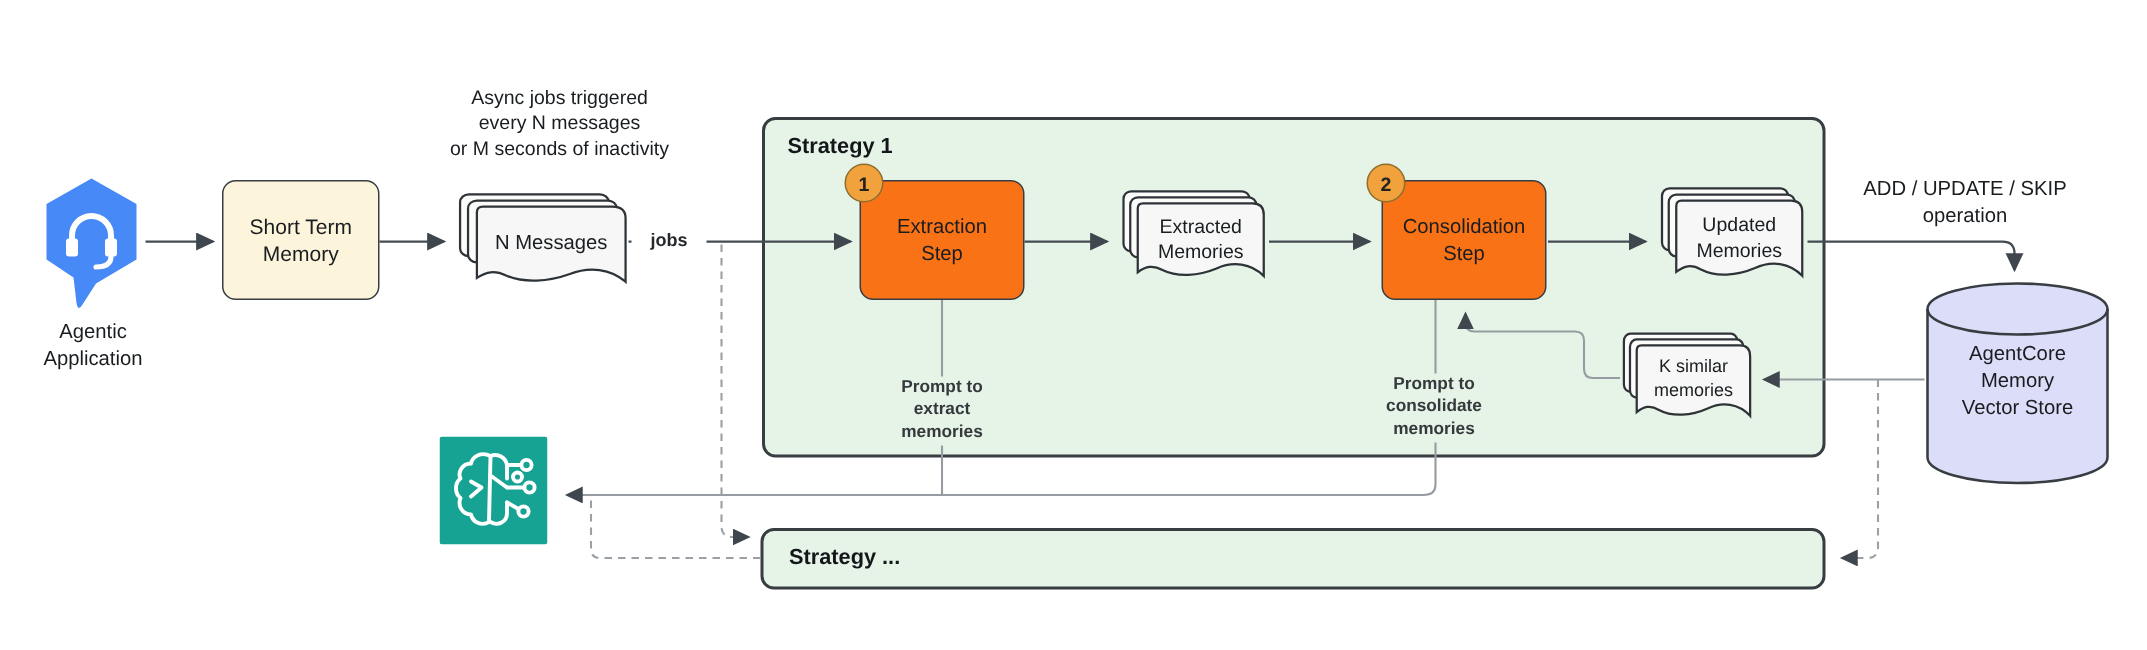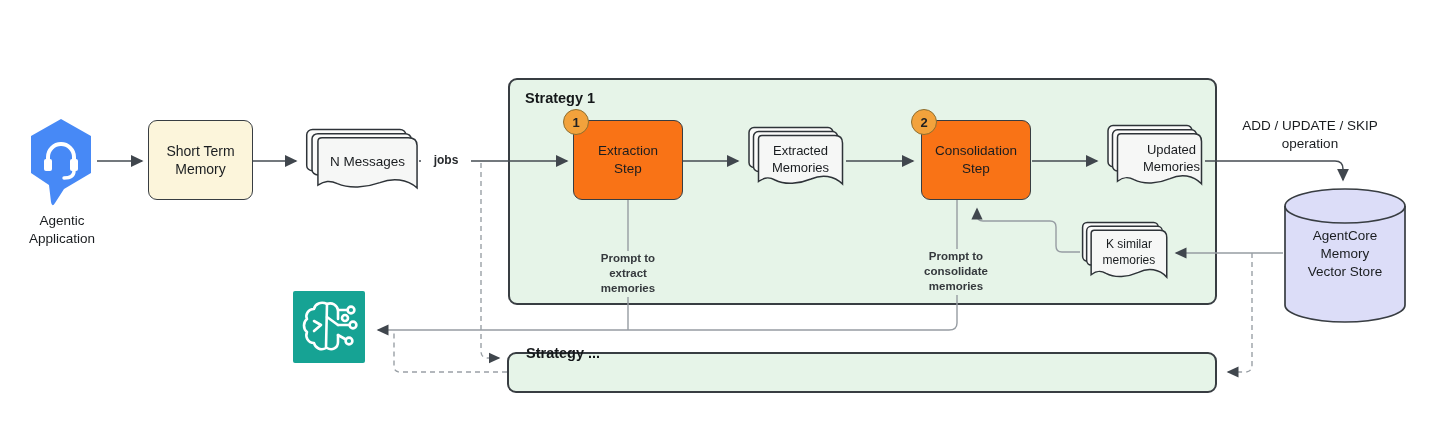--- a/index.html
+++ b/index.html
@@ -72,20 +72,23 @@
         <path d="M49 54 Q49 61 39 61" stroke-width="3.4"></path>
       </g>
     </svg>
   </div>
   <div class="abs ml cmp" style="left:12px;top:212px;width:100px;font-size:13.5px;">Agentic
 Application</div>
 
   <div class="abs soft-box cmp ml" style="left:148px;top:120px;width:105px;height:80px;">Short Term
 Memory</div>
 
+  <div class="abs ml note cmp" style="left:283px;top:56px;width:180px;">Async jobs triggered
+every N messages
+or M seconds of inactivity</div>
 
   <div class="abs stack cmp" style="left:302px;top:128px;width:118px;height:66px;">
     <svg viewBox="0 0 100 64" preserveAspectRatio="none">
       <rect class="sheet" x="4" y="1.5" width="84" height="40" rx="5"></rect>
       <rect class="sheet" x="8.5" y="5.5" width="84" height="40" rx="5"></rect>
       <path class="sheet sheet-front" d="M17 9.5 L90 9.5 Q97.5 9.5 97.5 17 L97.5 58 C89 49.5 77 48 66 53 C54 58 40 59 30 54 C23.5 50.5 19 51.5 13.5 55.5 L13.5 13 Q13.5 9.5 17 9.5 Z"></path>
     </svg>
     <div class="stack-label ml" style="font-size:13.5px;">N Messages</div>
   </div>
 
@@ -110,21 +113,21 @@
   <div class="abs node-box cmp ml" style="left:921px;top:120px;width:110px;height:80px;">Consolidation
 Step</div>
   <div class="abs badge" style="left:911px;top:109px;">2</div>
 
   <div class="abs stack cmp" style="left:1104px;top:124px;width:100px;height:66px;">
     <svg viewBox="0 0 100 64" preserveAspectRatio="none">
       <rect class="sheet" x="4" y="1.5" width="84" height="40" rx="5"></rect>
       <rect class="sheet" x="8.5" y="5.5" width="84" height="40" rx="5"></rect>
       <path class="sheet sheet-front" d="M17 9.5 L90 9.5 Q97.5 9.5 97.5 17 L97.5 58 C89 49.5 77 48 66 53 C54 58 40 59 30 54 C23.5 50.5 19 51.5 13.5 55.5 L13.5 13 Q13.5 9.5 17 9.5 Z"></path>
     </svg>
-    <div class="stack-label ml" style="font-size:13px;margin-left:12px;">Updated
+    <div class="stack-label ml" style="font-size:13px;">Updated
 Memories</div>
   </div>
 
   <div class="abs stack cmp" style="left:1079px;top:221px;width:90px;height:62px;">
     <svg viewBox="0 0 100 64" preserveAspectRatio="none">
       <rect class="sheet" x="4" y="1.5" width="84" height="40" rx="5"></rect>
       <rect class="sheet" x="8.5" y="5.5" width="84" height="40" rx="5"></rect>
       <path class="sheet sheet-front" d="M17 9.5 L90 9.5 Q97.5 9.5 97.5 17 L97.5 58 C89 49.5 77 48 66 53 C54 58 40 59 30 54 C23.5 50.5 19 51.5 13.5 55.5 L13.5 13 Q13.5 9.5 17 9.5 Z"></path>
     </svg>
     <div class="stack-label ml" style="font-size:12px;">K similar
@@ -164,15 +167,15 @@
         <path d="M45 34 L56 34"></path>
         <path d="M45 44 L52 48"></path>
         <circle cx="58" cy="19" r="3.4"></circle>
         <circle cx="60" cy="34" r="3.4"></circle>
         <circle cx="56" cy="50" r="3.4"></circle>
         <circle cx="52" cy="27" r="3"></circle>
       </g>
     </svg>
   </div>
 
-  <div class="abs sec-title cmp" style="left:526px;top:345px;">Strategy ...</div>
+  <div class="abs sec-title cmp" style="left:526px;top:364px;">Strategy ...</div>
 
 </div>
 
 </body></html>

